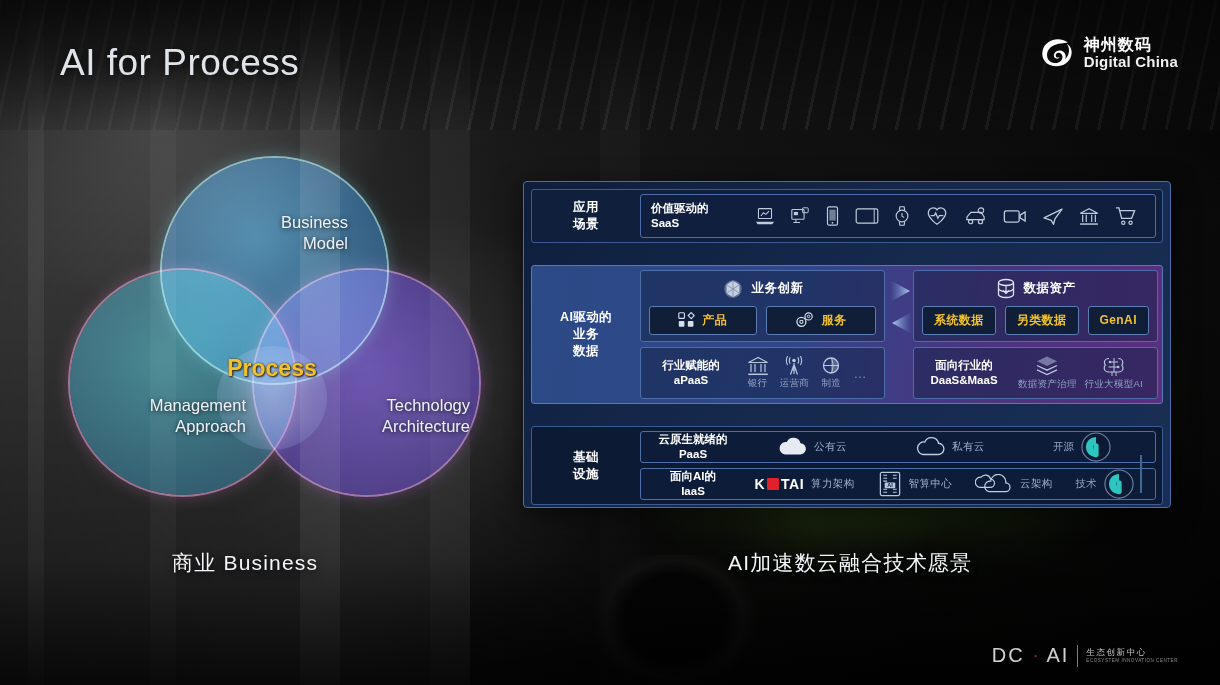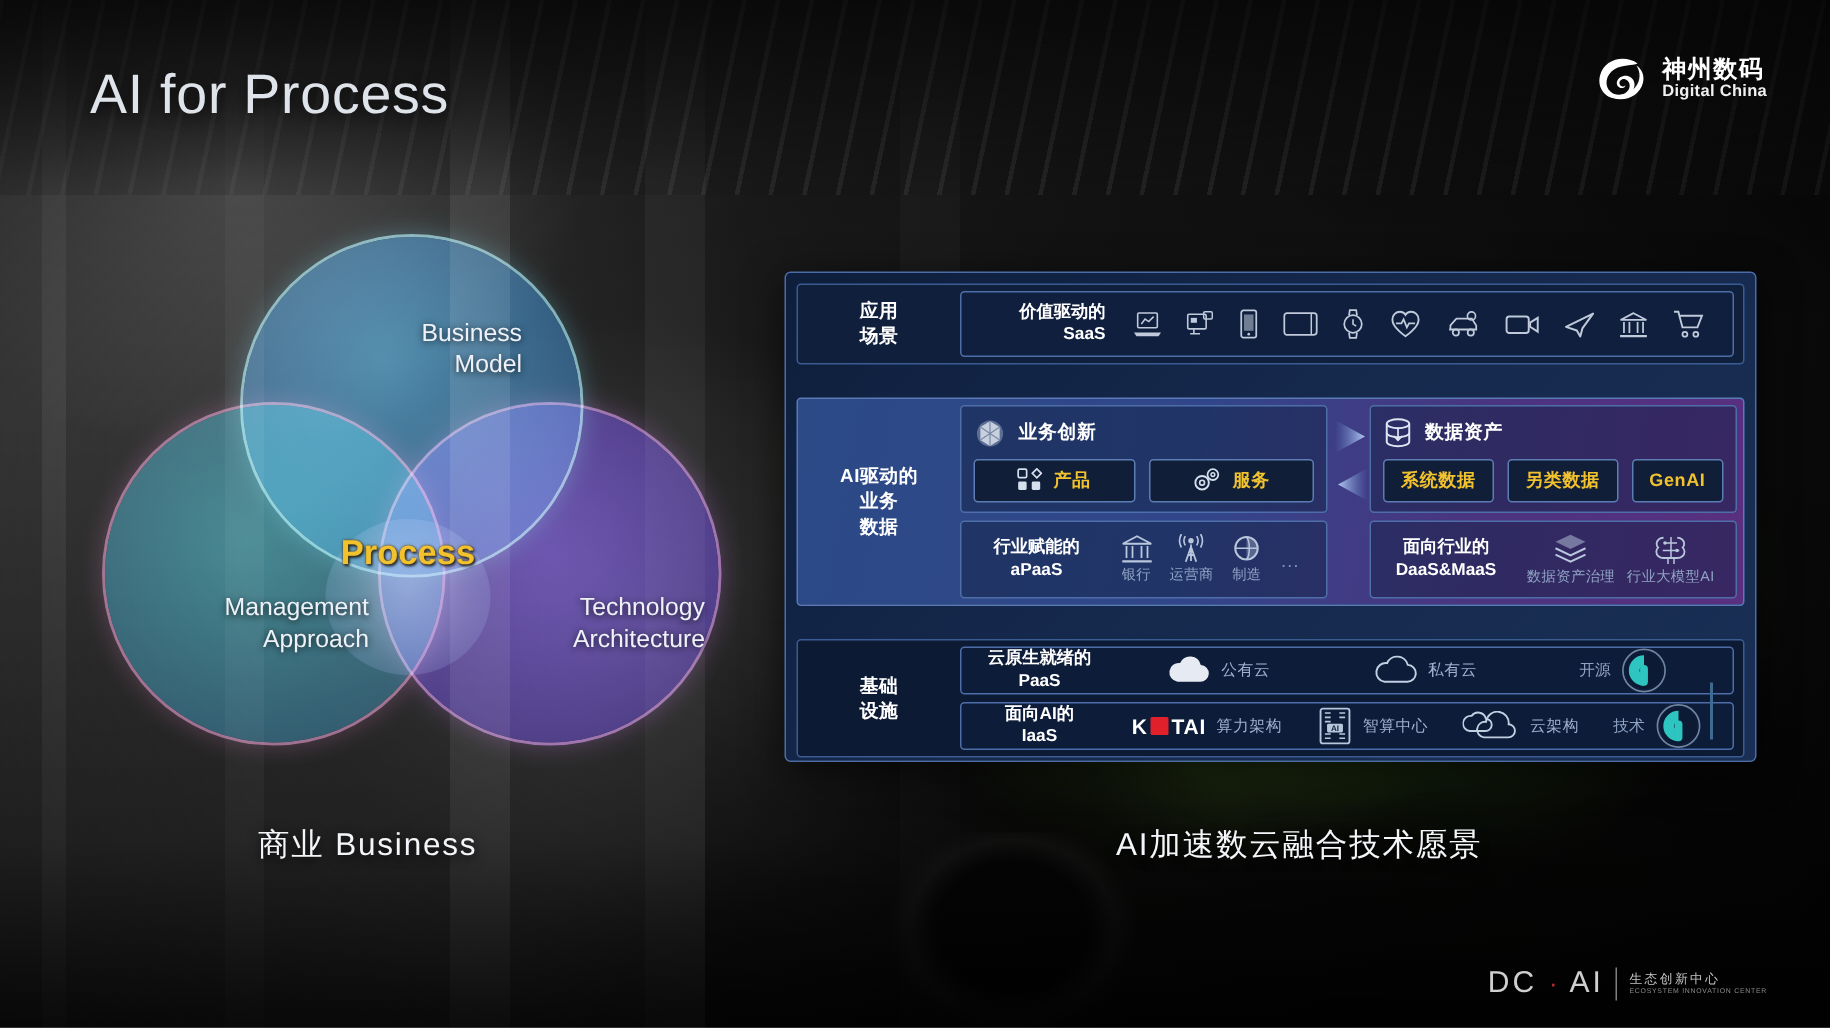--- a/index.html
+++ b/index.html
@@ -66,21 +66,21 @@
   .slide-title {
     position: absolute; left: 60px; top: 42px;
     font-size: 37px; font-weight: 400; letter-spacing: .5px;
     color: #dfe3ea; text-shadow: 0 2px 10px rgba(0,0,0,.8);
   }
 
   .brand-logo { position: absolute; right: 42px; top: 36px; display: flex; align-items: center; gap: 9px; }
   .brand-mark { width: 36px; height: 34px; flex: 0 0 auto; }
   .brand-text { line-height: 1.06; }
   .brand-cn { font-size: 16px; font-weight: 700; color: #ffffff; letter-spacing: 1px; }
-  .brand-en { font-size: 11px; font-weight: 700; color: #f0f0f0; letter-spacing: .2px; }
+  .brand-en { font-size: 15px; font-weight: 700; color: #f0f0f0; letter-spacing: .2px; }
 
   
   .venn { position: absolute; left: 62px; top: 150px; width: 400px; height: 360px; }
   .circle { position: absolute; border-radius: 50%; mix-blend-mode: screen; }
   .c-top {
     left: 100px; top: 8px; width: 225px; height: 225px;
     background: radial-gradient(circle at 42% 36%, rgba(40,120,165,.92), rgba(18,72,120,.86) 70%, rgba(14,56,100,.84));
     box-shadow: 0 0 0 2px rgba(160,235,250,.65), 0 0 16px 2px rgba(90,210,235,.30);
   }
   .c-left {
@@ -132,30 +132,30 @@
   .row-infra{ height: 98px; background: #0c1a33; border: 1px solid #3b5c92; }
 
   .row-body { flex: 1 1 auto; display: flex; align-items: center; }
 
   .inner-box {
     border: 1px solid #4d6ea8; border-radius: 3px; background: rgba(16,32,62,.45);
   }
 
   
   .app-box { flex: 1 1 auto; margin: 4px 6px 4px 0; height: 44px; display: flex; align-items: center; padding: 0 10px; gap: 10px; }
-  .app-tag { color: #ffffff; font-size: 11.5px; font-weight: 700; line-height: 1.3; text-align: right; white-space: pre-line; width: 86px; flex: 0 0 86px; }
+  .app-tag { color: #ffffff; font-size: 11.5px; font-weight: 700; line-height: 1.3; text-align: left; white-space: pre-line; width: 86px; flex: 0 0 86px; }
   .app-icons { flex: 1 1 auto; display: flex; align-items: center; justify-content: space-around; }
   .ic { opacity: .92; }
 
   
   .ai-cols { flex: 1 1 auto; display: flex; align-items: stretch; gap: 0; position: relative; padding: 4px 4px 4px 0; }
   .ai-col { flex: 1 1 50%; display: flex; flex-direction: column; gap: 5px; }
   .ai-col.left { margin-right: 16px; }
   .ai-col.right { margin-left: 12px; }
-  .panel-top { flex: 1 1 auto; min-height: 72px; display: flex; flex-direction: column; align-items: flex-start; justify-content: center; gap: 6px; padding: 5px 8px; }
+  .panel-top { flex: 1 1 auto; min-height: 72px; display: flex; flex-direction: column; align-items: center; justify-content: center; gap: 6px; padding: 5px 8px; }
   .panel-bot { height: 52px; display: flex; align-items: center; padding: 0 10px; gap: 10px; }
   .panel-head { display: flex; align-items: center; gap: 8px; }
   .panel-head-text { color: #ffffff; font-size: 12.5px; font-weight: 700; letter-spacing: .5px; }
   .chip-row { display: flex; gap: 9px; align-items: center; justify-content: center; width: 100%; }
   .chip {
     background: #101e38; border: 1px solid #5c7cb4; border-radius: 3px;
     height: 29px; display: flex; align-items: center; justify-content: center; gap: 7px;
     padding: 0 11px; color: #f2c22e; font-size: 12px; font-weight: 700; letter-spacing: .4px; flex: 1 1 auto;
   }
   .chip.np { padding: 0 8px; }
@@ -179,21 +179,21 @@
   .kutai .k, .kutai .tai { color: #ffffff; font-size: 14px; font-weight: 700; letter-spacing: .5px; }
   .kutai .sq { width: 12px; height: 12px; background: #e0202a; margin: 0 2px; border-radius: 1px; }
   .link-line { position: absolute; right: 20px; top: 28px; width: 2px; height: 38px; background: #3e6a92; }
 
   
   .caption {
     position: absolute; color: #f3f5f8; font-size: 21px; font-weight: 400;
     letter-spacing: 1.2px; text-shadow: 0 2px 8px rgba(0,0,0,.85);
   }
   .cap-left { left: 172px; top: 549px; }
-  .cap-right { left: 728px; top: 549px; margin-left: 16px; }
+  .cap-right { left: 728px; top: 549px; }
 
   
   .dcai { position: absolute; right: 42px; bottom: 18px; display: flex; align-items: center; gap: 8px; opacity: .9; }
   .dcai-main { color: #e6e6e6; font-size: 20px; letter-spacing: 2px; font-weight: 300; }
   .dcai-dot { color: #d03038; font-size: 17px; }
   .dcai-bar { width: 1px; height: 22px; background: #8d8d8d; }
   .dcai-right { line-height: 1.12; }
   .dcai-cn { color: #d9d9d9; font-size: 8.5px; letter-spacing: 1.6px; }
   .dcai-en { color: #9a9a9a; font-size: 4.6px; letter-spacing: .5px; }
 </style>

